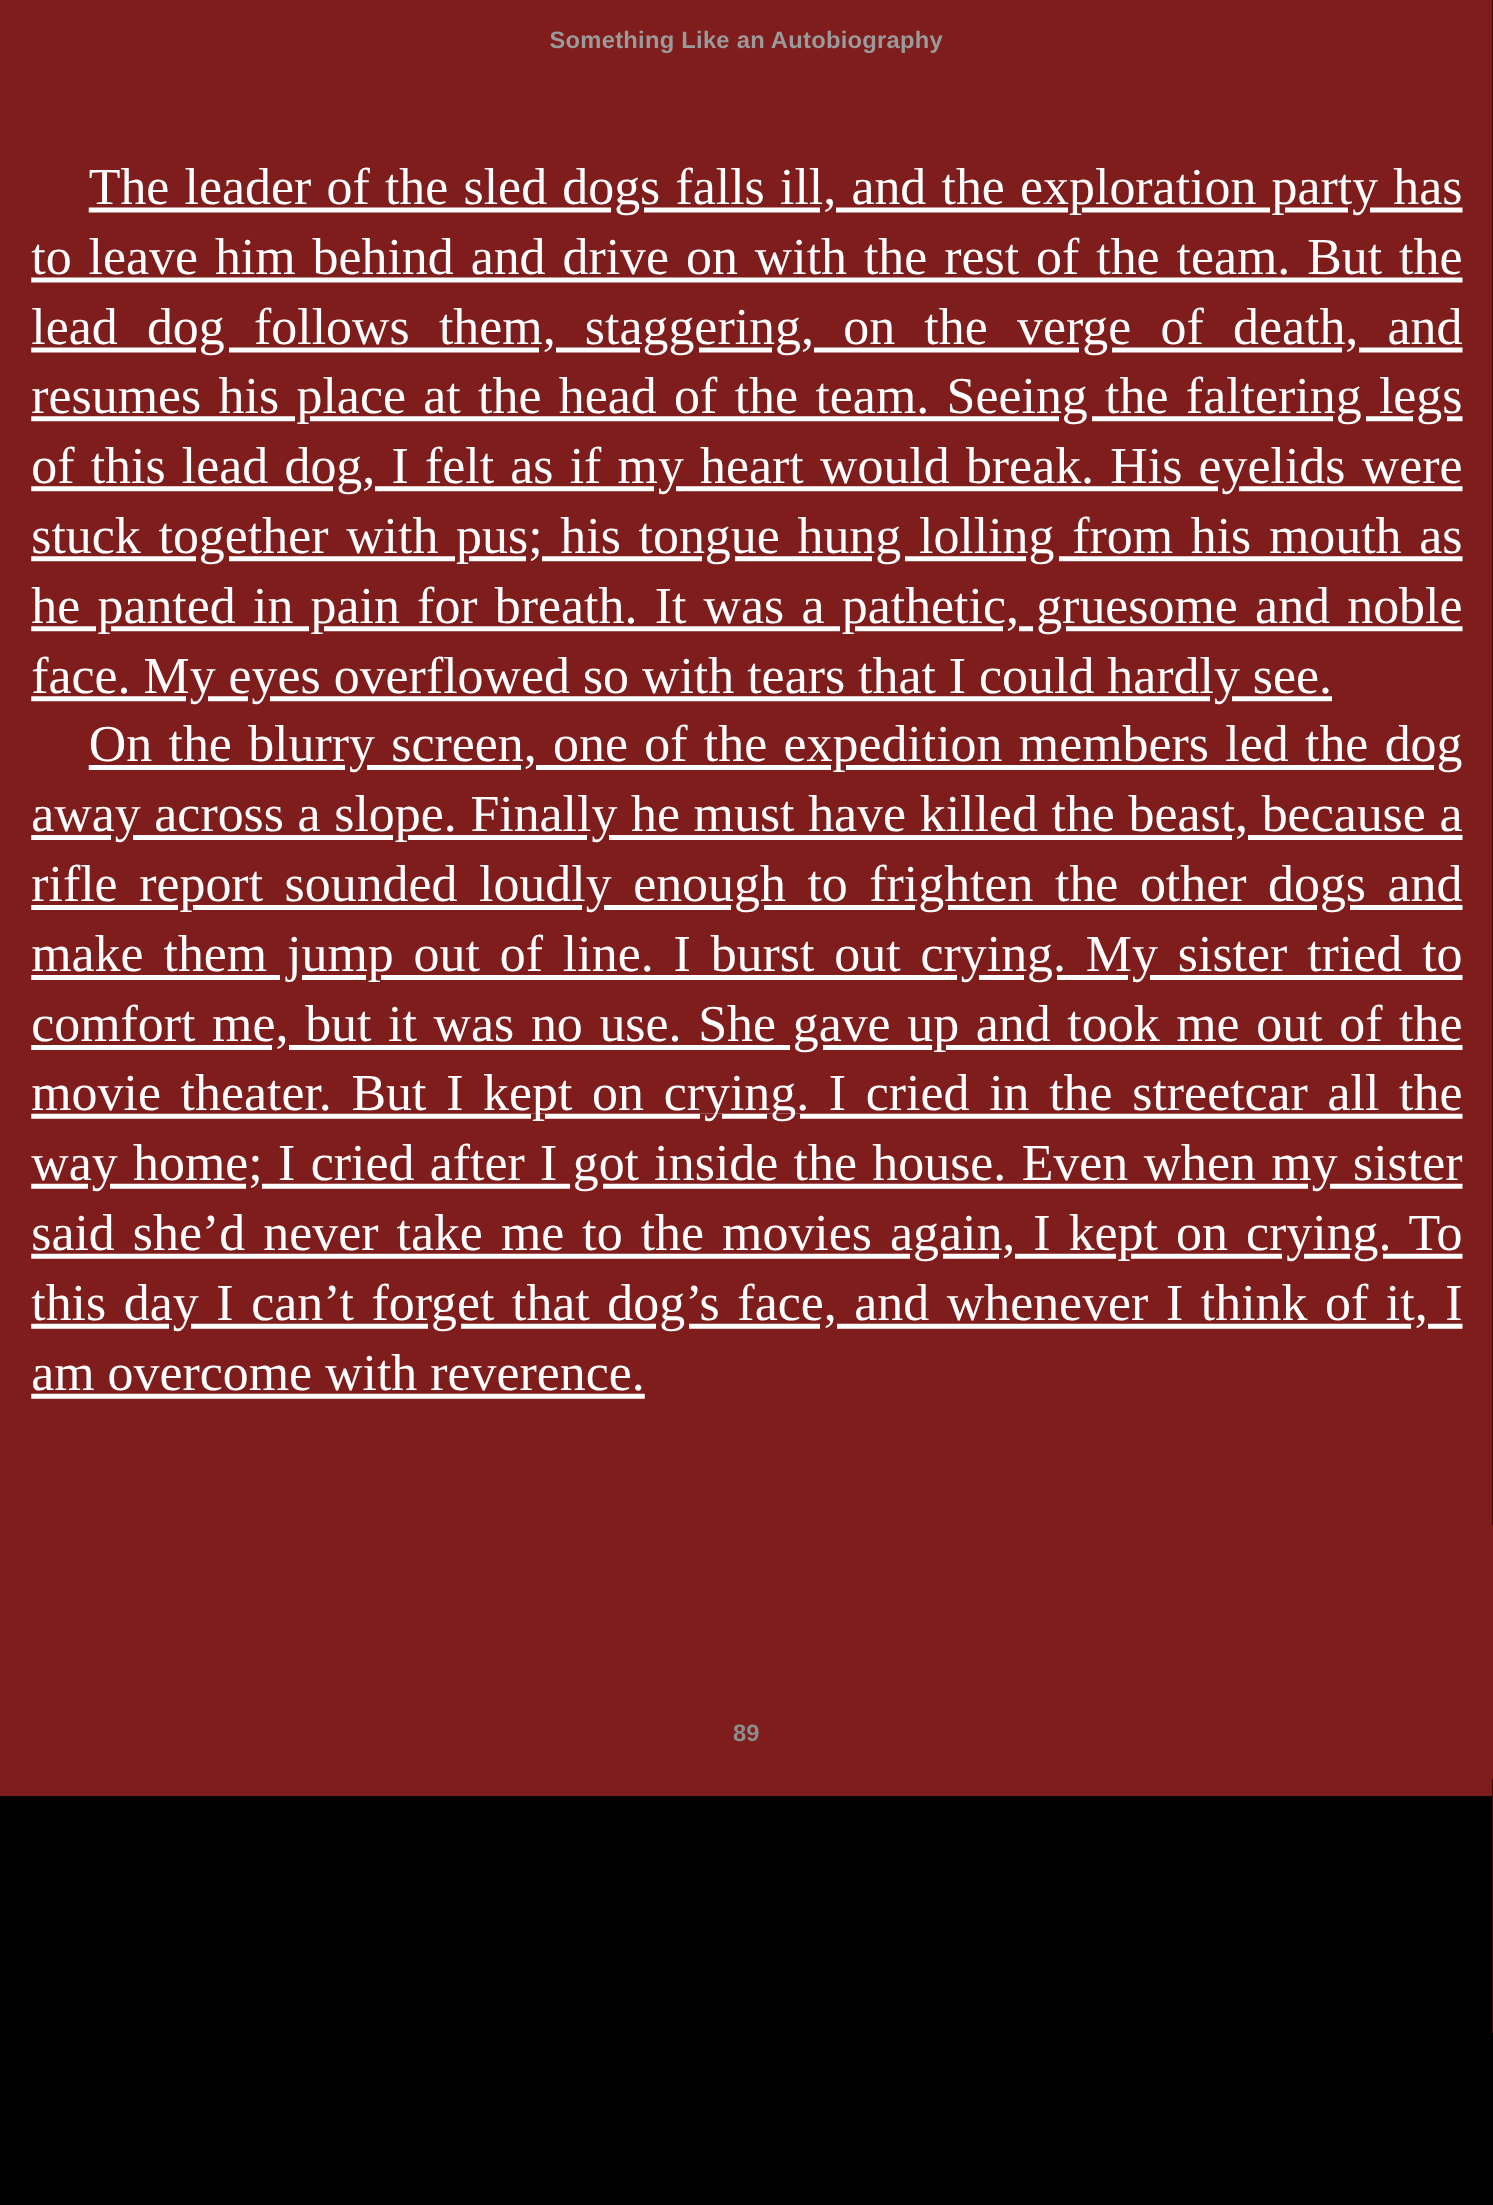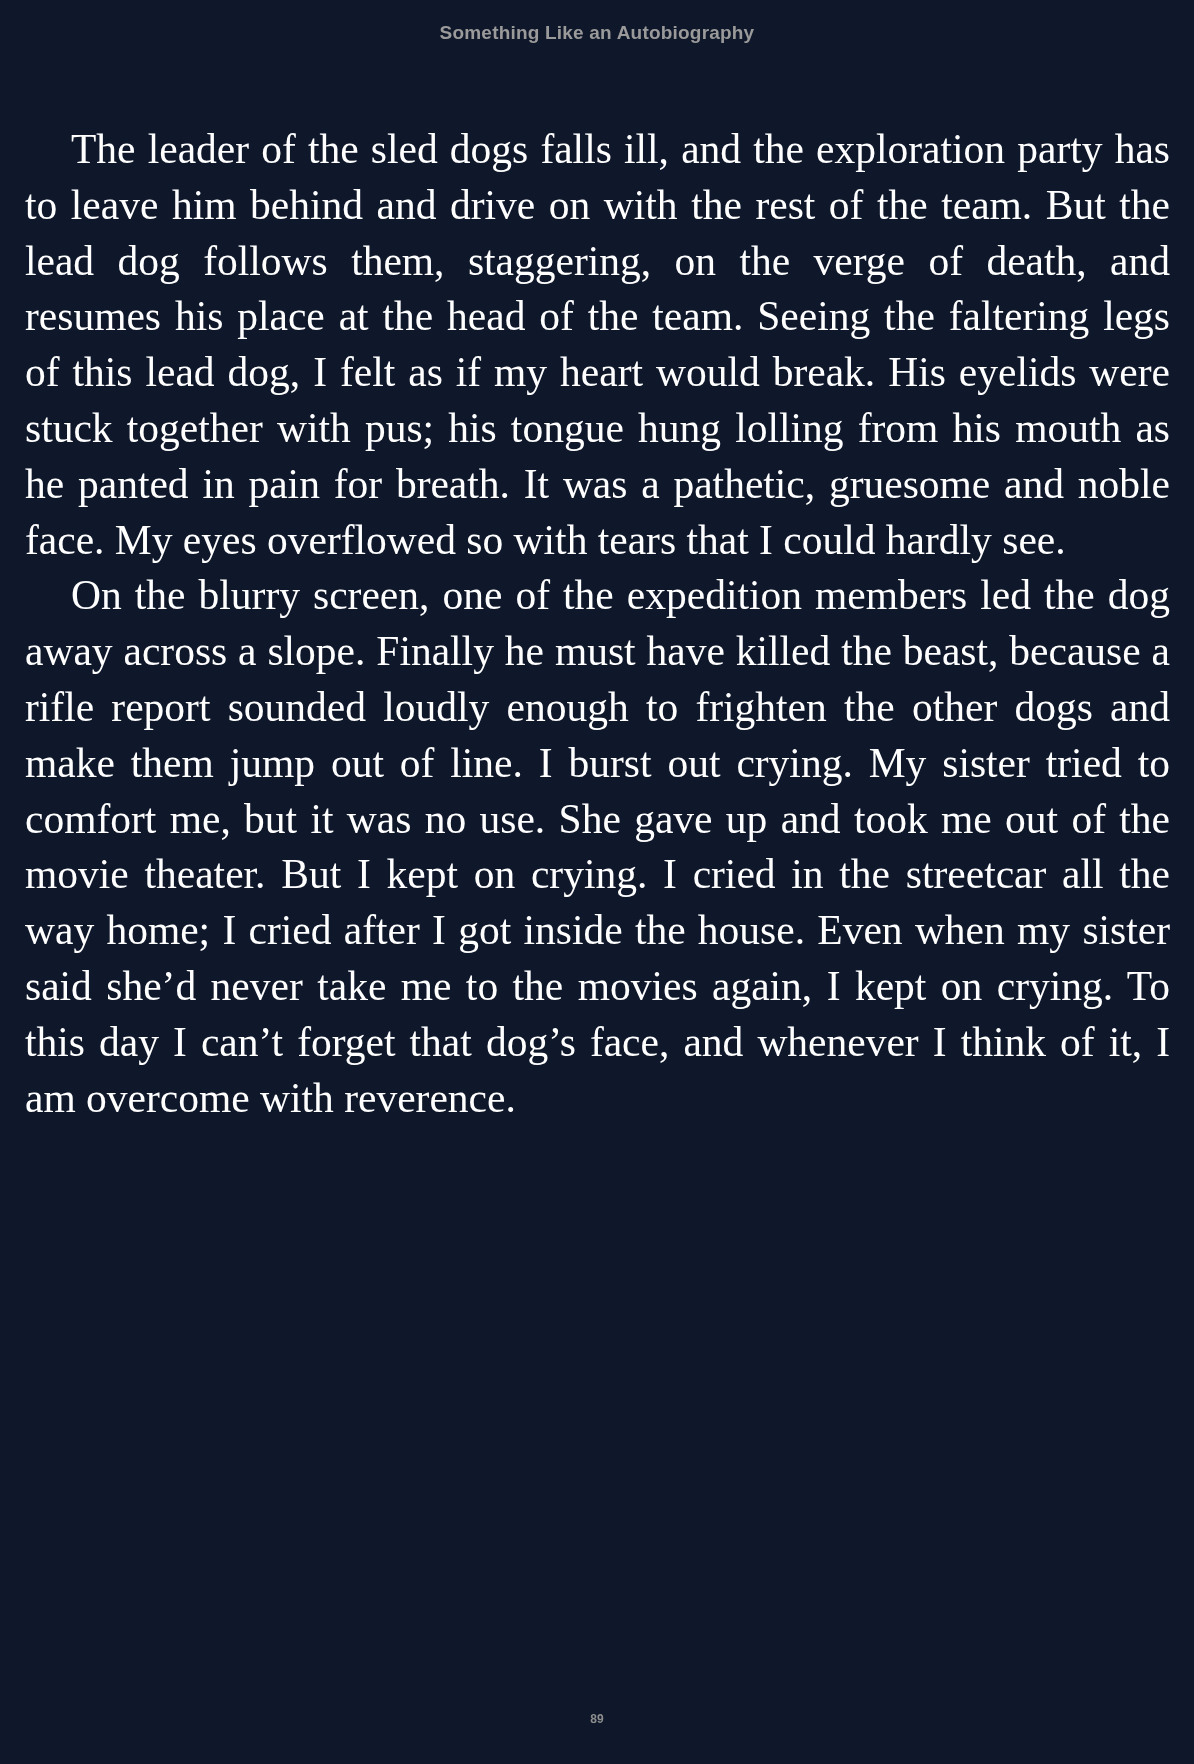--- a/index.html
+++ b/index.html
@@ -3,22 +3,22 @@
 <meta charset="utf-8">
 <style>
   html, body {
     margin: 0;
     padding: 0;
     background: #000000;
   }
   .page {
     position: relative;
     width: 1194px;
-    height: 1764px;
-    background: #0f172a;
+    height: 1437px;
+    background: #7f1d1d;
     color: #ffffff;
     overflow: hidden;
     box-sizing: border-box;
   }
   .running-head {
     position: absolute;
     top: 22px;
     left: 0;
     right: 0;
     text-align: center;
@@ -32,35 +32,36 @@
     position: absolute;
     top: 122px;
     left: 25px;
     width: 1145px;
     font-family: "Liberation Serif", serif;
     font-size: 41.5px;
     line-height: 55.8px;
     text-align: justify;
     text-justify: inter-word;
     color: #ffffff;
+    text-decoration: underline;
     -webkit-font-smoothing: antialiased;
   }
   .body-text p {
     margin: 0;
     text-indent: 46px;
     hyphens: manual;
   }
   .page-number {
     position: absolute;
     bottom: 38px;
     left: 0;
     right: 0;
     text-align: center;
     font-family: "Liberation Sans", sans-serif;
-    font-size: 12px;
+    font-size: 19px;
     font-weight: bold;
     color: #8d8d8d;
   }
 </style>
 </head>
 <body>
 
 <div class="page">
 
   <div class="running-head">Something Like an Autobiography</div>

